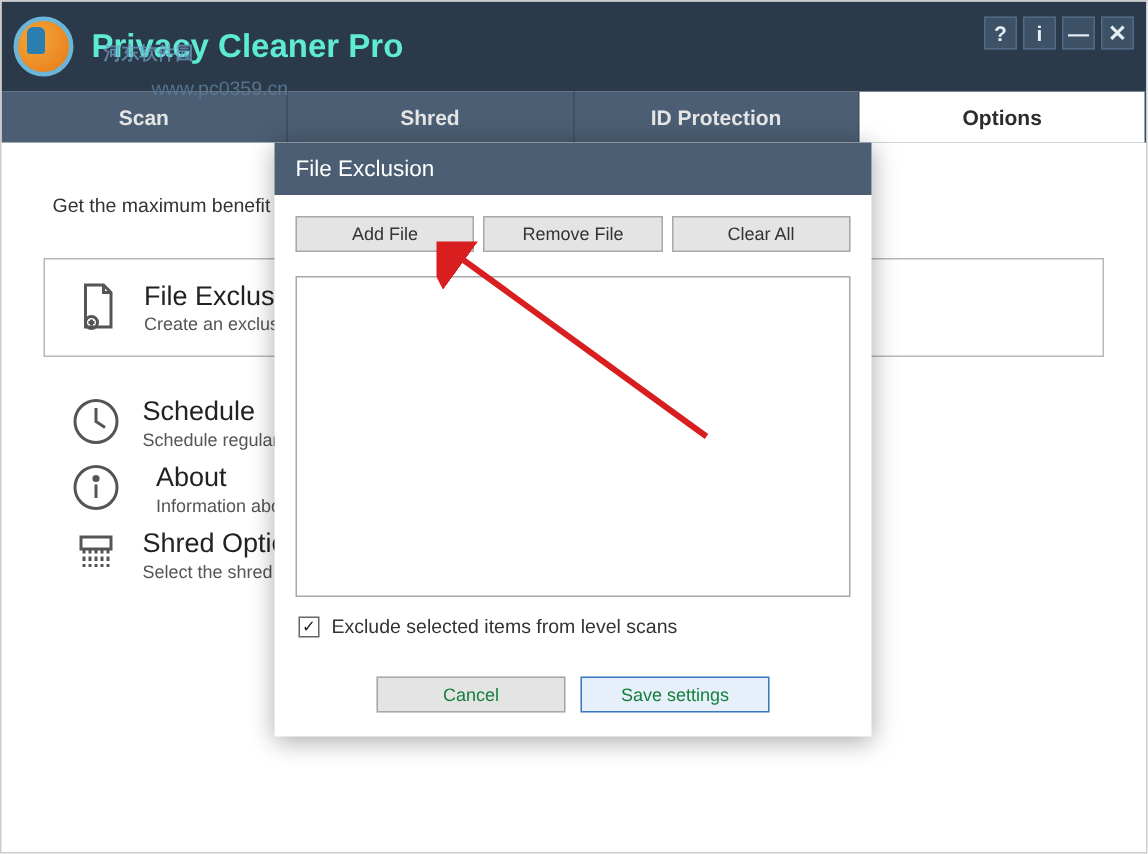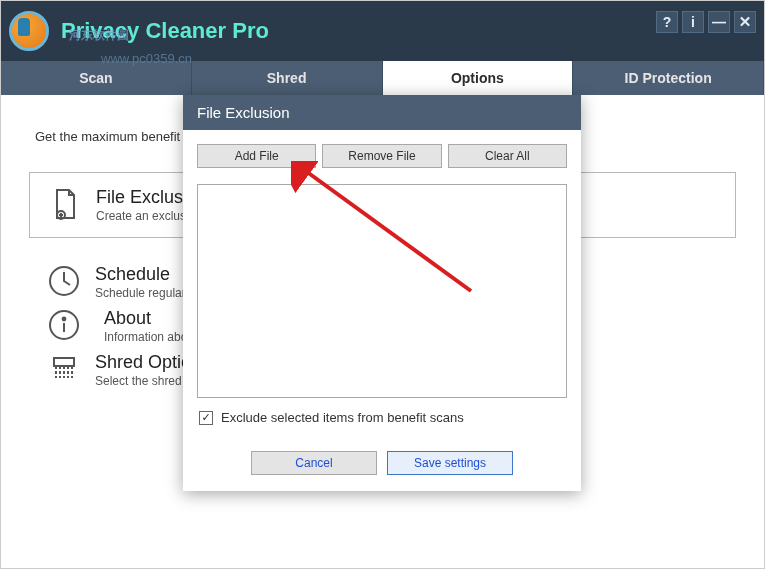--- a/index.html
+++ b/index.html
@@ -26,21 +26,21 @@
 .opt-text p{font-size:12px;color:#555}
 .modal{position:absolute;left:182px;top:94px;width:398px;background:#fff;box-shadow:0 3px 16px rgba(0,0,0,.35);z-index:10}
 .modal-title{background:#4b5e73;color:#fff;padding:9px 14px;font-size:15px;font-weight:400}
 .modal-body{padding:14px}
 .btn-row{display:flex;gap:6px;margin-bottom:16px}
 .m-btn{flex:1;height:24px;background:#e4e4e4;border:1px solid #a8a8a8;font-size:12px;color:#333;cursor:pointer;display:flex;align-items:center;justify-content:center}
 .listbox{border:1px solid #a8a8a8;height:214px;background:#fff}
 .chk-row{display:flex;align-items:center;gap:8px;margin:12px 2px;font-size:13px;color:#333}
 .chk{width:14px;height:14px;border:1px solid #666;display:flex;align-items:center;justify-content:center;font-size:11px;color:#222}
 .modal-footer{display:flex;justify-content:center;gap:10px;padding:0 14px 16px}
-.f-btn{width:126px;height:24px;border:1px solid #a8a8a8;background:#e4e4e4;font-size:12px;color:#1d4ed8;cursor:pointer;display:flex;align-items:center;justify-content:center}
+.f-btn{width:126px;height:24px;border:1px solid #a8a8a8;background:#e4e4e4;font-size:12px;color:#15803d;cursor:pointer;display:flex;align-items:center;justify-content:center}
 .f-btn.primary{border:1.5px solid #3a77c4;background:#e7f0fa}
 .arrow{position:absolute;left:290px;top:160px;z-index:20;pointer-events:none}
 </style>
 </head>
 <body>
 
 <div class="titlebar">
   <div class="logo-area">
     <div class="logo-circle"></div>
     <span class="watermark2">河东软件园</span>
@@ -51,22 +51,22 @@
     <div class="tb-btn">?</div>
     <div class="tb-btn">i</div>
     <div class="tb-btn">—</div>
     <div class="tb-btn close">✕</div>
   </div>
 </div>
 
 <div class="tabs">
   <div class="tab">Scan</div>
   <div class="tab">Shred</div>
+  <div class="tab">ID Protection</div>
   <div class="tab active">Options</div>
-  <div class="tab">ID Protection</div>
 </div>
 
 <div class="content">
   <p class="intro">Get the maximum benefit by setting various options as per your needs</p>
 
   <div class="opt-row">
     <svg class="opt-icon" viewBox="0 0 34 34">
         <path d="M9 3h12l5 5v23H9z"></path>
         <path d="M21 3v5h5"></path>
         <circle cx="13" cy="28" r="4"></circle>
@@ -120,21 +120,21 @@
   <div class="modal-title">File Exclusion</div>
   <div class="modal-body">
     <div class="btn-row">
       <div class="m-btn">Add File</div>
       <div class="m-btn">Remove File</div>
       <div class="m-btn">Clear All</div>
     </div>
     <div class="listbox"></div>
     <label class="chk-row">
       <span class="chk">✓</span>
-      <span>Exclude selected items from benefit scans</span>
+      <span>Exclude selected items from level scans</span>
     </label>
   </div>
   <div class="modal-footer">
     <div class="f-btn">Cancel</div>
     <div class="f-btn primary">Save settings</div>
   </div>
 </div>
 
 <svg class="arrow" width="200" height="160" viewBox="0 0 200 160">
   <defs>

